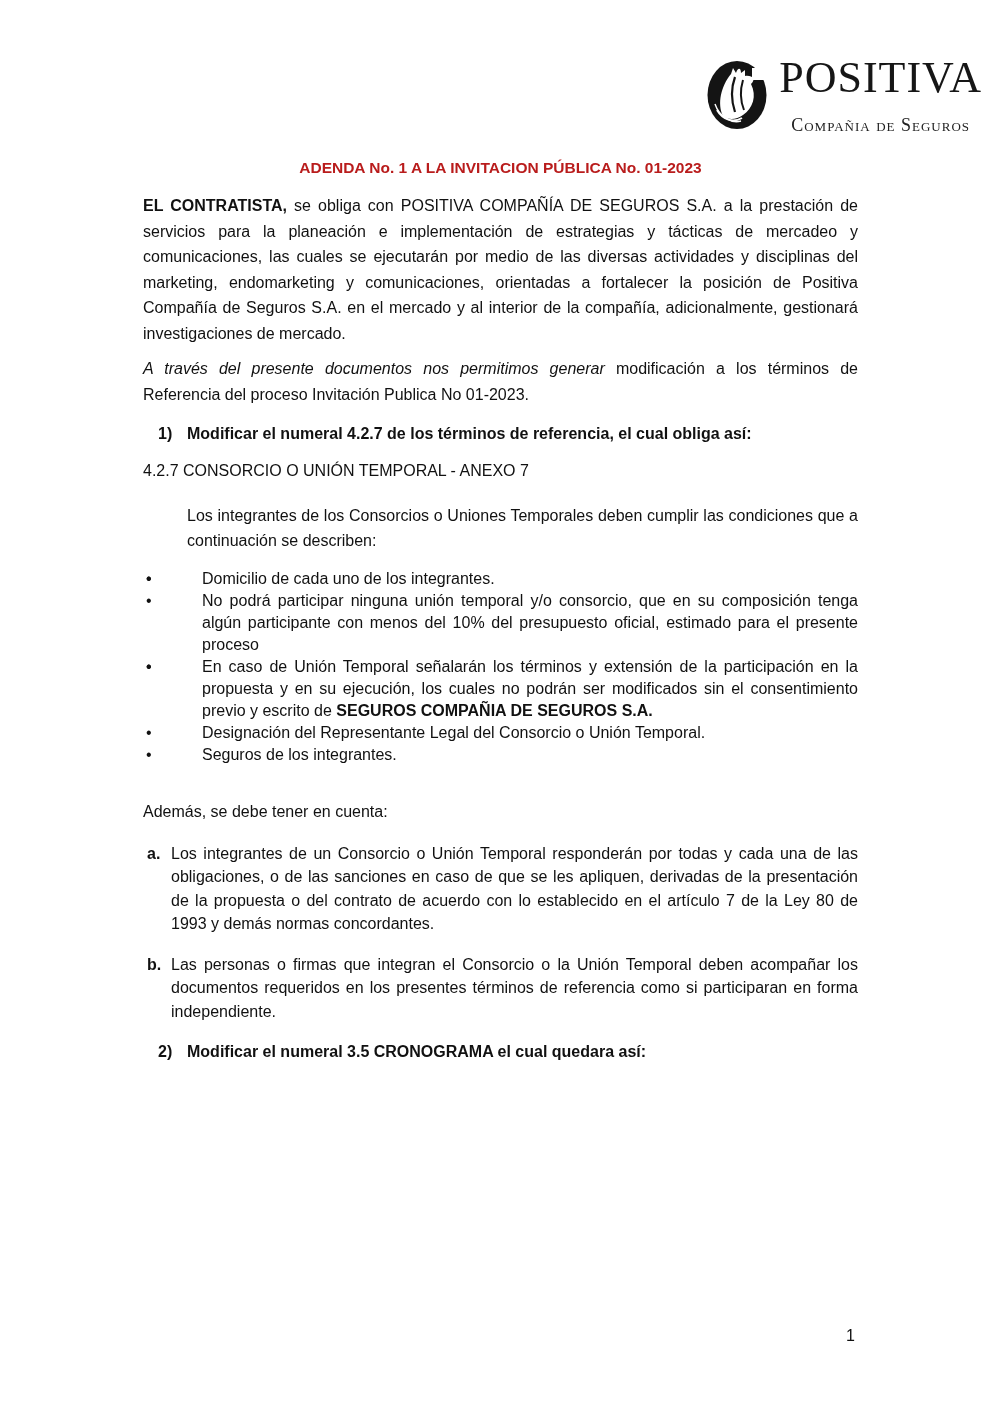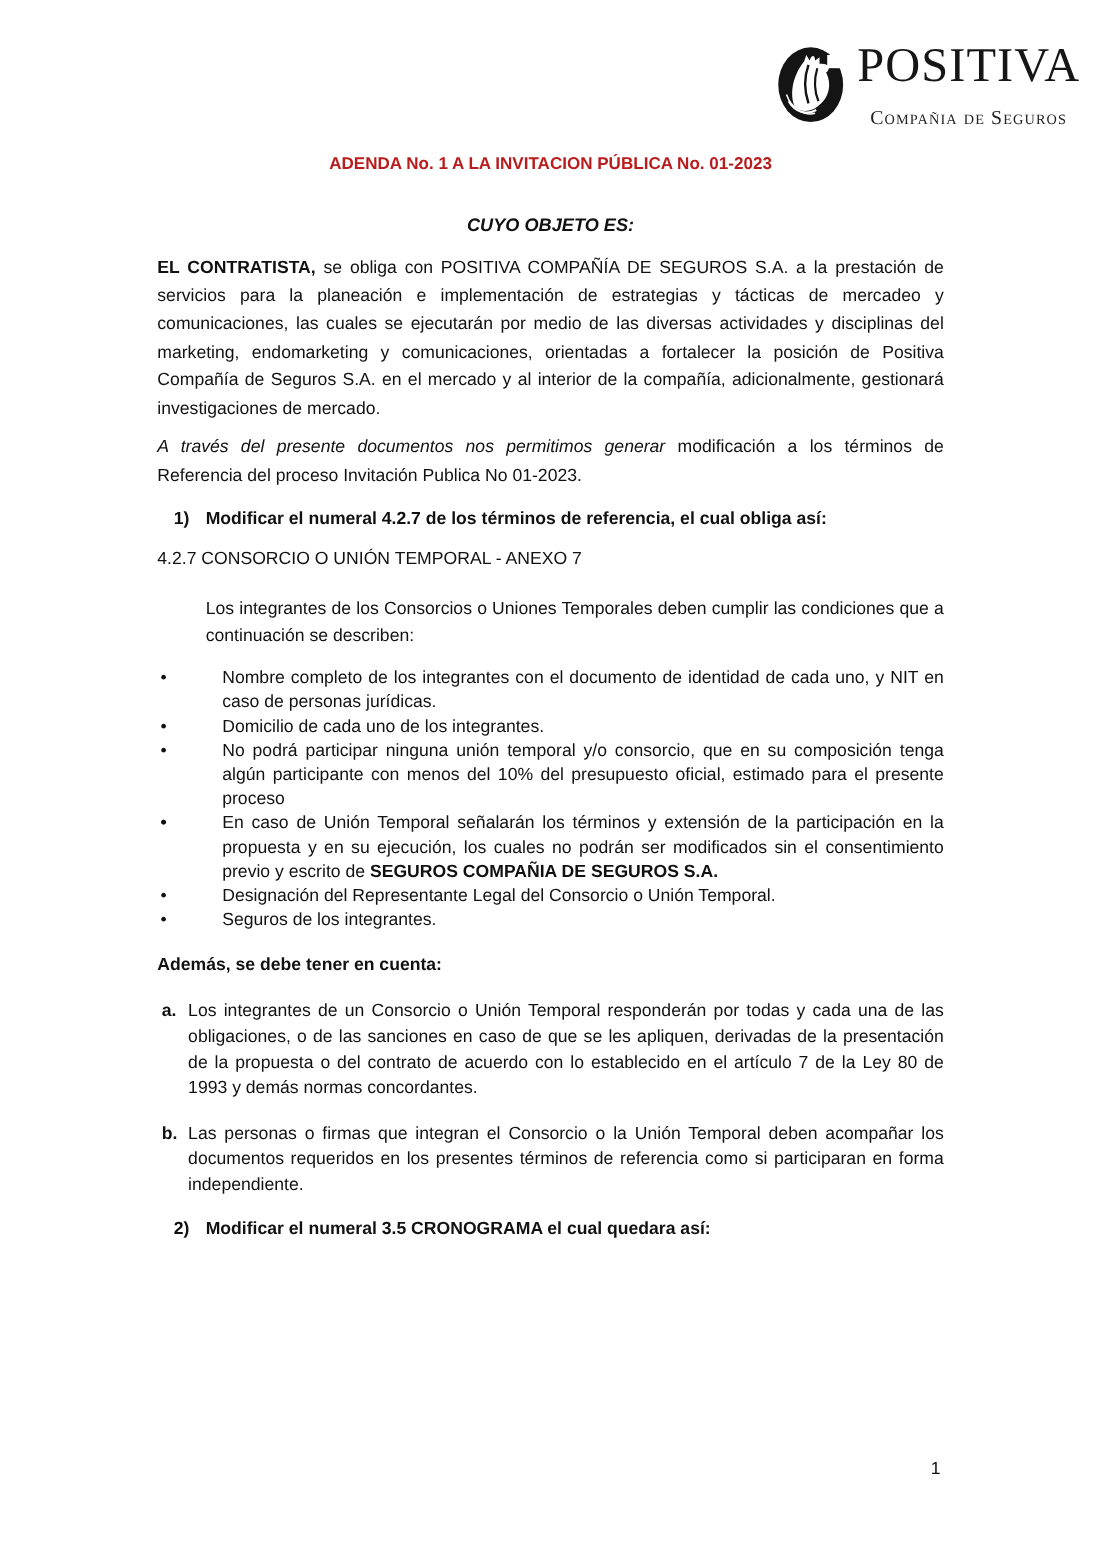--- a/index.html
+++ b/index.html
@@ -8,21 +8,21 @@
     width: 1000px;
     height: 1414px;
     background: #ffffff;
     color: #111111;
     font-family: "Liberation Sans", sans-serif;
     overflow: hidden;
   }
   .content { margin: 0 142px 0 143px; }
 
   
-  .logo-row { display: flex; justify-content: flex-end; padding-top: 38px; padding-right: 18px; }
+  .logo-row { display: flex; justify-content: flex-end; padding-top: 56px; padding-right: 18px; }
   .logo { display: flex; align-items: center; gap: 12px; }
   .logo-icon { width: 60px; height: 70px; flex: 0 0 auto; }
   .logo-textcol { display: flex; flex-direction: column; align-items: center; }
   .brand {
     font-family: "Liberation Serif", serif;
     font-size: 44px; line-height: 44px; letter-spacing: 1px;
     color: #161616; font-weight: 500;
   }
   .tagline {
     font-family: "Liberation Serif", serif;
@@ -55,21 +55,21 @@
 
   
   .section-heading { margin: 13px 0 0 0; font-size: 16px; font-weight: normal; line-height: 21px; }
   .section-intro { margin-top: 22px; margin-left: 44px; }
 
   
   .bullets { list-style: none; margin: 14px 0 0 0; padding: 0; font-size: 16px; line-height: 22px; }
   .bullets li { position: relative; padding-left: 59px; text-align: justify; }
   .bullets .b-marker { position: absolute; left: 3px; top: 0; }
 
-  .ademas { margin-top: 19px; font-size: 16px; line-height: 21px; font-weight: bold; }
+  .ademas { margin-top: 35px; font-size: 16px; line-height: 21px; }
 
   
   .let-item { display: flex; font-size: 16px; line-height: 23.5px; }
   .let-item .marker { flex: 0 0 24px; margin-left: 4px; font-weight: bold; }
   .let-item .txt { flex: 1; text-align: justify; }
   .let-item.a { margin-top: 20px; }
   .let-item.b { margin-top: 17px; }
 
   .bold-run { font-weight: bold; }
   .italic-run { font-style: italic; }
@@ -99,39 +99,37 @@
         <div class="brand">POSITIVA</div>
         <div class="tagline">Compañia de Seguros</div>
       </div>
     </div>
   </div>
 
   <div class="content">
 
     <h1 class="doc-title">ADENDA No. 1 A LA INVITACION PÚBLICA No. 01-2023</h1>
 
-    <h2 class="object-heading">CUYO OBJETO ES:</h2>
 
     <p class="para p-contratista"><span class="bold-run">EL CONTRATISTA, </span><span>se obliga con POSITIVA COMPAÑÍA DE SEGUROS S.A. a la prestación de servicios para la planeación e implementación de estrategias y tácticas de mercadeo y comunicaciones, las cuales se ejecutarán por medio de las diversas actividades y disciplinas del marketing, endomarketing y comunicaciones, orientadas a fortalecer la posición de Positiva Compañía de Seguros S.A. en el mercado y al interior de la compañía, adicionalmente, gestionará investigaciones de mercado.</span></p>
 
     <p class="para p-traves"><span class="italic-run">A través del presente documentos nos permitimos generar </span><span>modificación a los términos de Referencia del proceso Invitación Publica No 01-2023.</span></p>
 
     <div class="num-item first">
       <span class="marker">1)</span>
       <span class="txt">Modificar el numeral 4.2.7 de los términos de referencia, el cual obliga así:</span>
     </div>
 
     <p class="section-heading">4.2.7 CONSORCIO O UNIÓN TEMPORAL - ANEXO 7</p>
 
     <p class="para section-intro">Los integrantes de los Consorcios o Uniones Temporales deben cumplir las condiciones que a continuación se describen:</p>
 
     <ul class="bullets">
       <li>
         <span class="b-marker">•</span>
-        <span class="b-text"><span>Nombre completo de los integrantes con el documento de identidad de cada uno, y NIT en caso de personas jurídicas.</span></span>
       </li>
       <li>
         <span class="b-marker">•</span>
         <span class="b-text"><span>Domicilio de cada uno de los integrantes.</span></span>
       </li>
       <li>
         <span class="b-marker">•</span>
         <span class="b-text"><span>No podrá participar ninguna unión temporal y/o consorcio, que en su composición tenga algún participante con menos del 10% del presupuesto oficial, estimado para el presente proceso</span></span>
       </li>
       <li>

